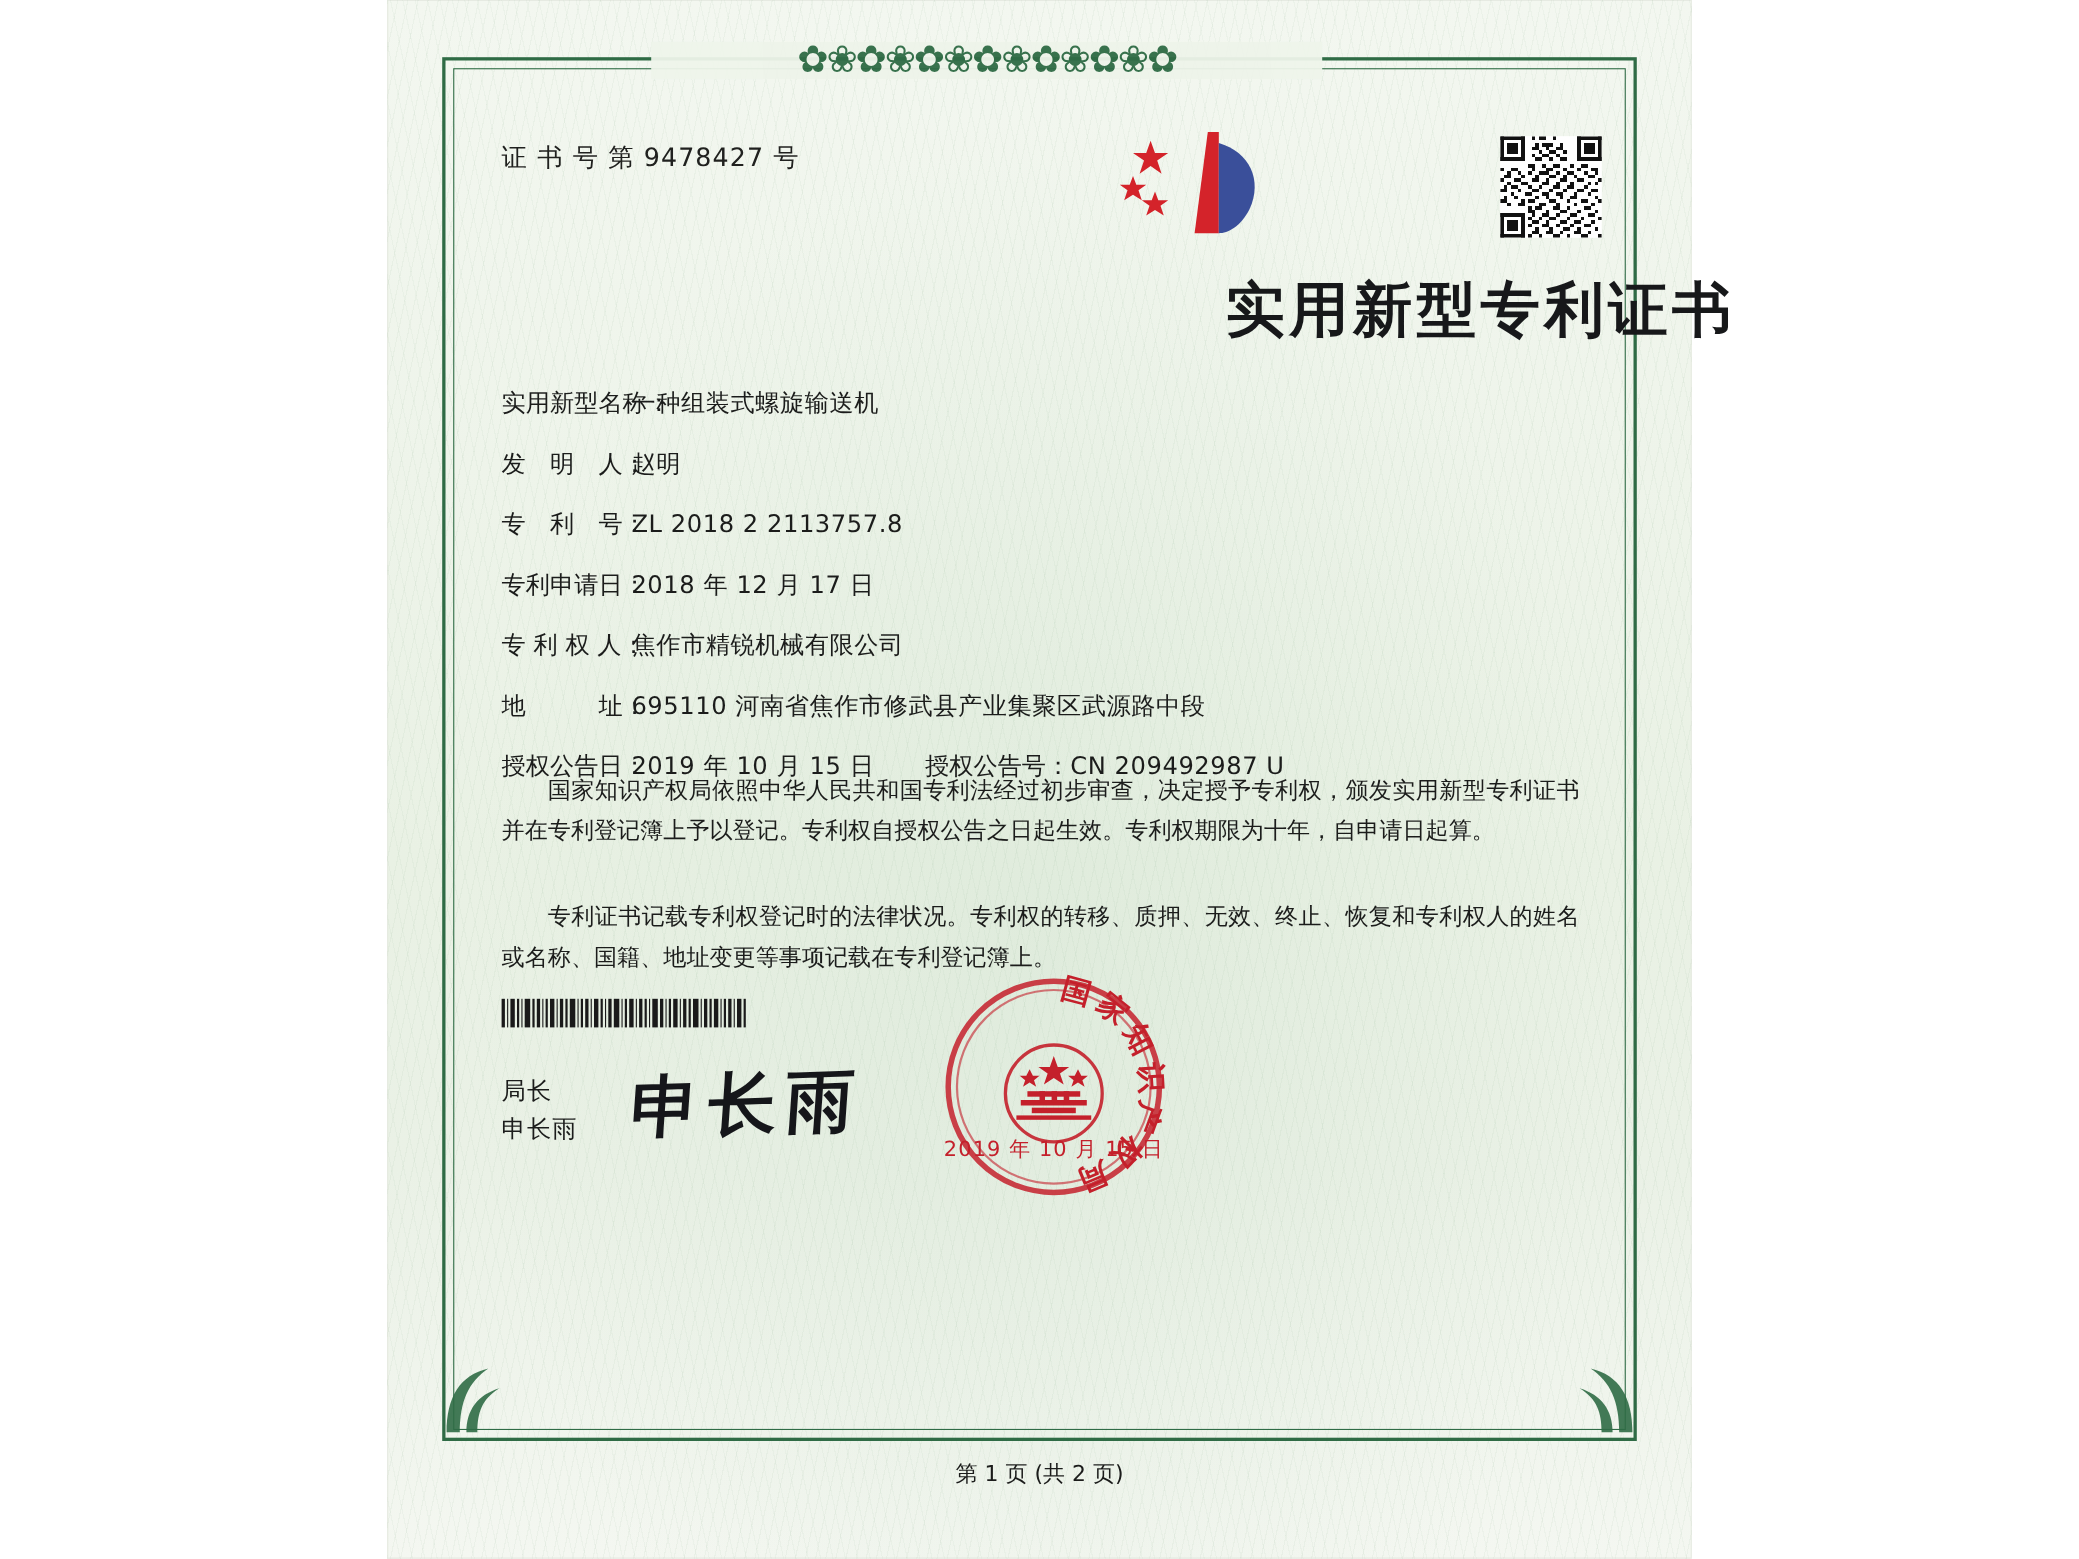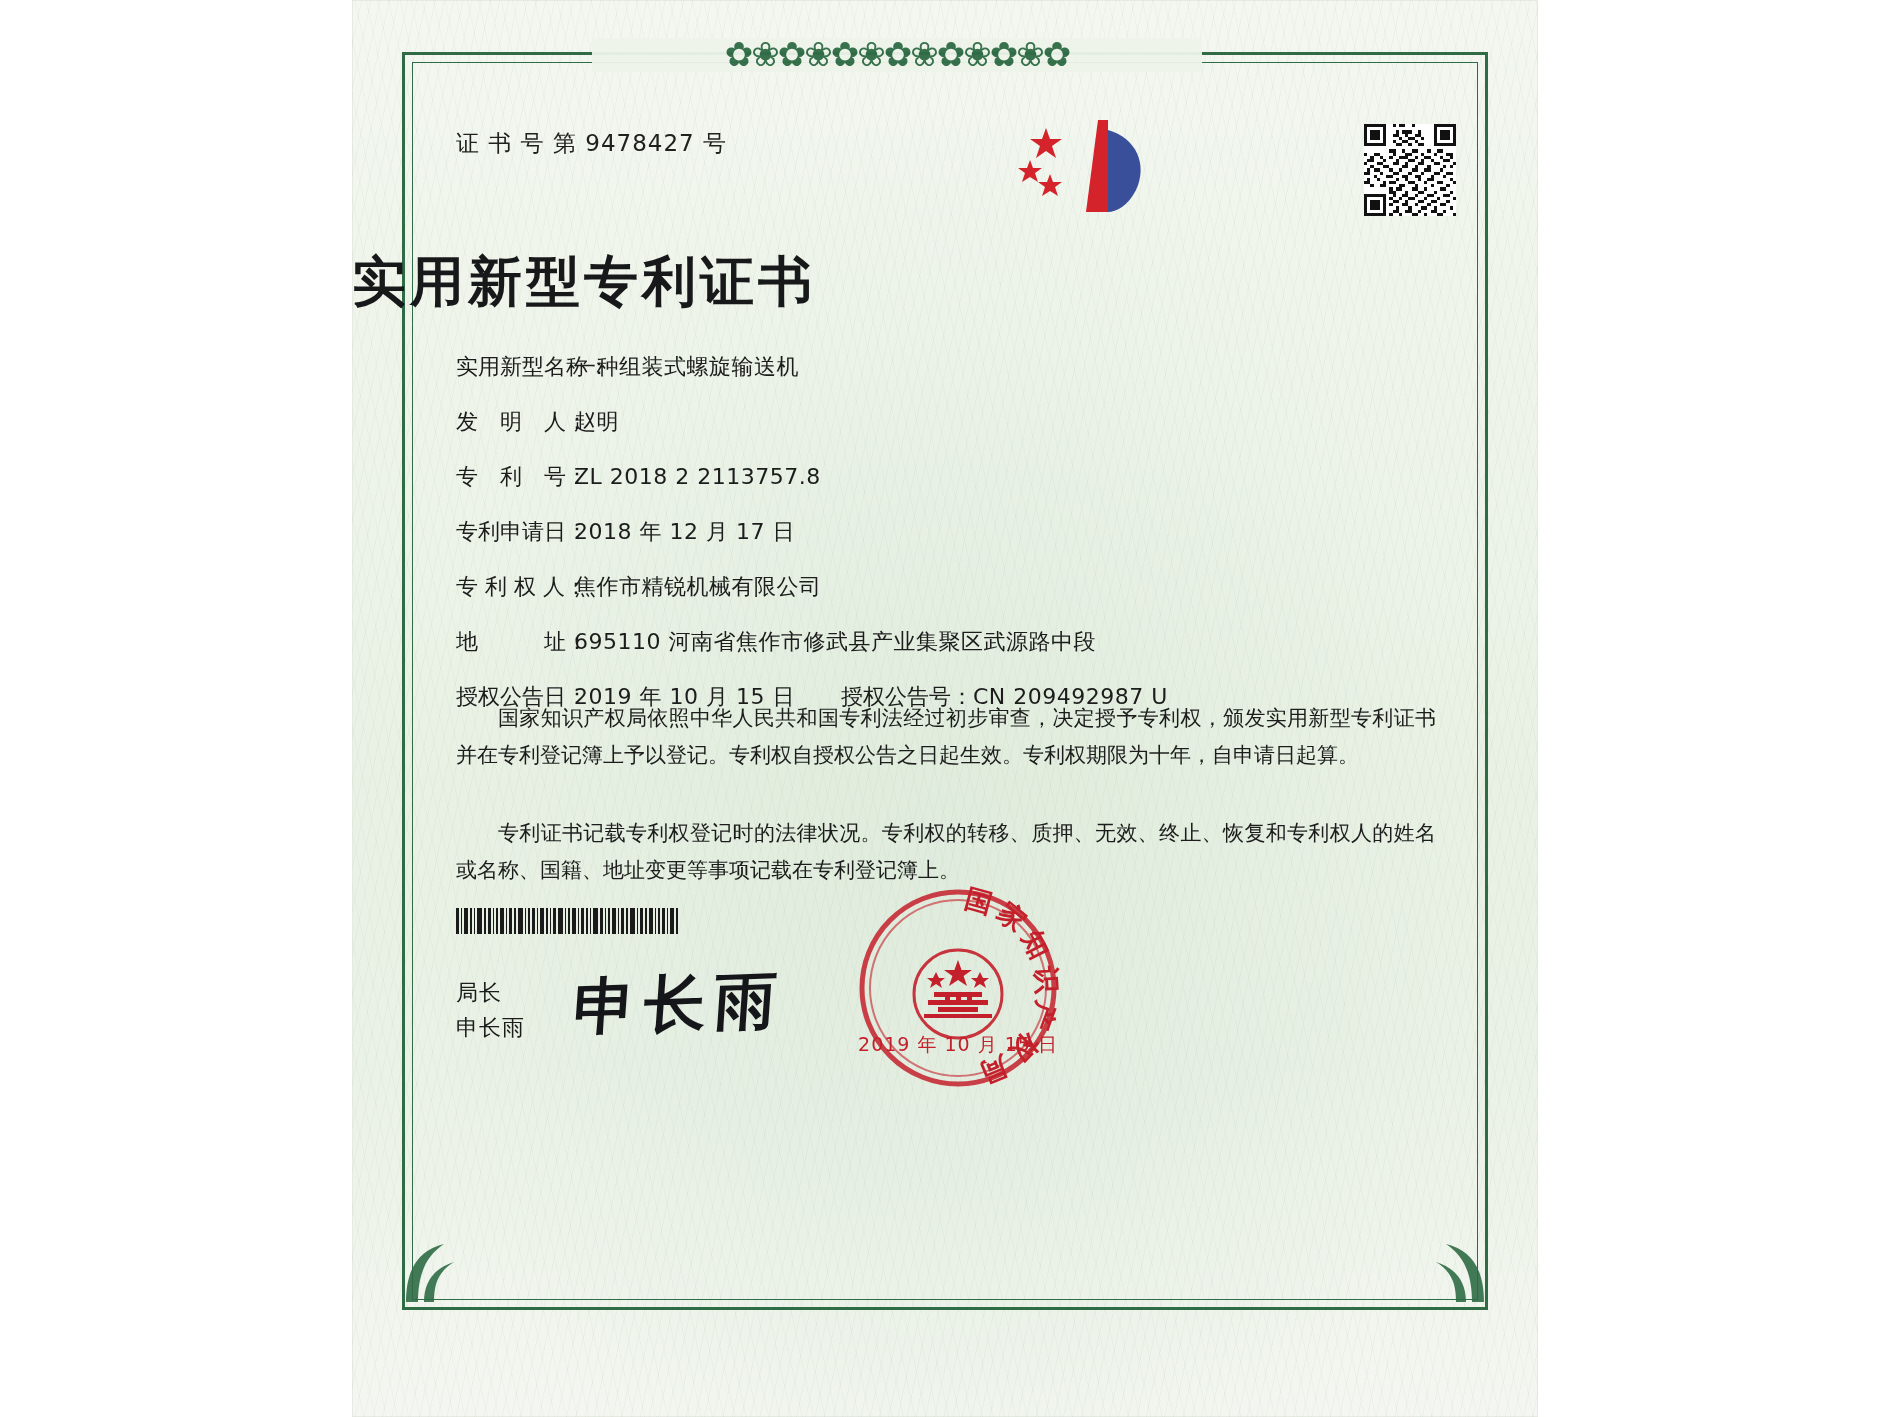--- a/index.html
+++ b/index.html
@@ -70,23 +70,23 @@
   
   .logo{position:absolute;left:660px;top:112px;width:160px;height:110px;}
   
   .qr{
     position:absolute;left:1012px;top:124px;width:92px;height:92px;
     background:#fff;
   }
   .qr svg{display:block;}
 
   .title{
-    position:absolute;left:0;top:246px;width:1186px;text-align:left;
+    position:absolute;left:0;top:246px;width:1186px;text-align:right;
     font-family:"DejaVu Sans", sans-serif;
-    font-weight:bold;font-size:54px;letter-spacing:4px;color:#17181a;
+    font-weight:bold;font-size:54px;letter-spacing:4px;color:#17181a;padding-left:40px;
   }
 
   .fields{position:absolute;left:104px;top:352px;width:980px;}
   .frow{
     font-size:22px;color:#1b1c1b;margin-bottom:25px;
     font-family:"DejaVu Sans", sans-serif;white-space:nowrap;
   }
   .flabel{display:inline-block;width:118px;letter-spacing:0px;}
   .fval{letter-spacing:.5px;}
   .frow.inline2 .seg2{margin-left:46px;}
@@ -462,16 +462,17 @@
               <rect x="-13" y="-2" width="5" height="10"></rect>
               <rect x="-2" y="-2" width="5" height="10"></rect>
               <rect x="9" y="-2" width="5" height="10"></rect>
               <rect x="-34" y="20" width="68" height="4"></rect>
             </g>
           </g>
         </svg>
       </div>
       <div class="seal-date">2019 年 10 月 15 日</div>
 
+      <div class="page-no">第 1 页 (共 2 页)</div>
     </div>
   </div>
 
 </div>
 
 </body></html>

